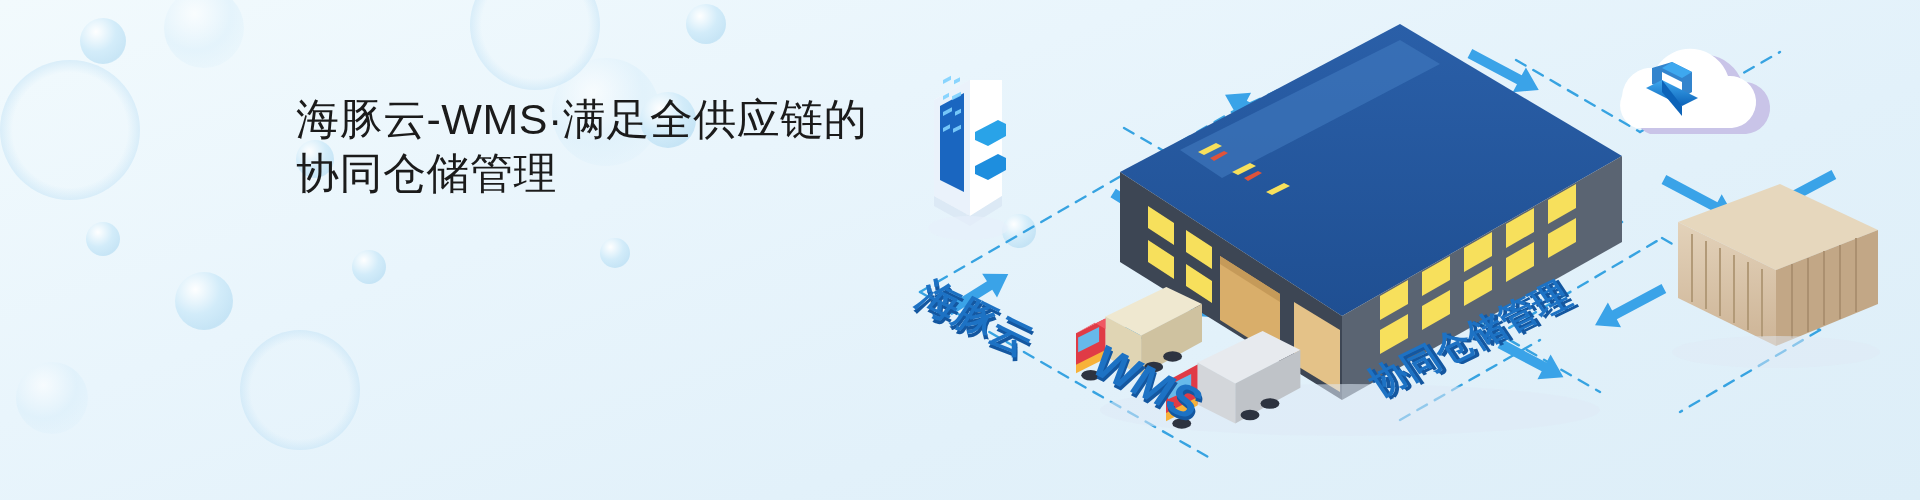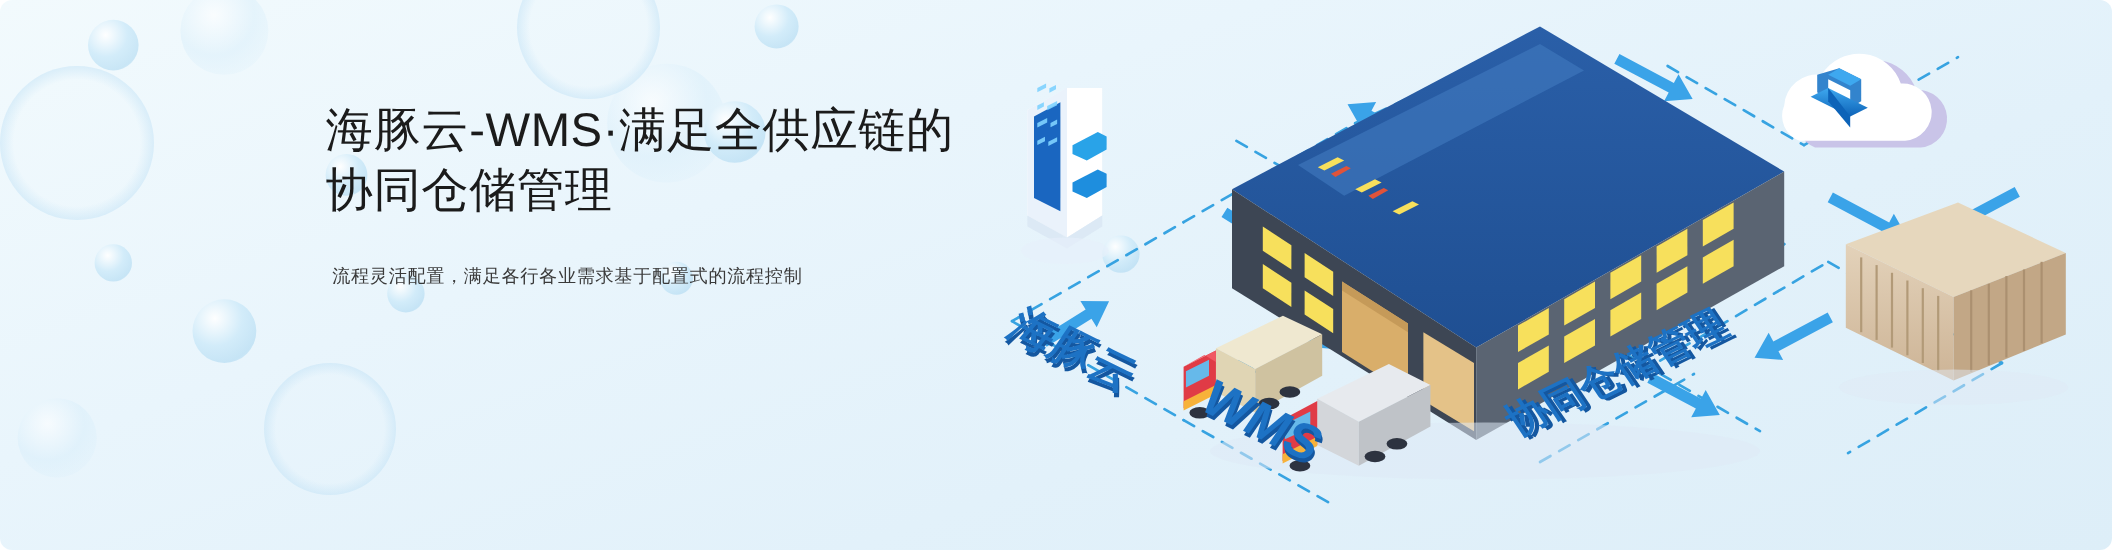--- a/index.html
+++ b/index.html
@@ -3,21 +3,20 @@
 <meta charset="utf-8">
 <style>
   html,body{margin:0;padding:0;}
   body{
     width:1920px;height:500px;overflow:hidden;
     font-family:"Liberation Sans","DejaVu Sans",sans-serif;
   }
   .banner{
     position:relative;width:1920px;height:500px;overflow:hidden;
     background:linear-gradient(160deg,#f2fafd 0%,#e9f5fc 35%,#e2f1fa 65%,#ddeef8 100%);
-    border-radius:11px;
   }
   
   .bubbles{position:absolute;inset:0;pointer-events:none;}
   .bub{
     position:absolute;border-radius:50%;
     background:radial-gradient(circle at 35% 30%,rgba(255,255,255,.95) 0%,rgba(206,234,249,.85) 45%,rgba(168,214,240,.55) 75%,rgba(168,214,240,0) 100%);
   }
   .bub.soft{
     background:radial-gradient(circle at 38% 32%,rgba(255,255,255,.6) 0%,rgba(214,237,250,.45) 50%,rgba(198,228,246,0) 100%);
   }
@@ -61,21 +60,20 @@
       <div class="bub ring" style="left: 0px; top: 60px; width: 140px; height: 140px;"></div>
       <div class="bub ring" style="left: 240px; top: 330px; width: 120px; height: 120px;"></div>
       <div class="bub ring" style="left: 470px; top: -40px; width: 130px; height: 130px;"></div>
     </div>
 
   <div class="copy">
     <div class="headline">
       <span>海豚云-WMS·满足全供应链的</span>
       <span class="ln2">协同仓储管理</span>
     </div>
-    <div class="subtitle">流程灵活配置，满足各行各业需求基于配置式的流程控制</div>
   </div>
 
   <div class="art">
     <svg viewBox="0 0 1040 500" xmlns="http://www.w3.org/2000/svg">
       <defs>
         <linearGradient id="roofG" x1="0" y1="0" x2="0" y2="1">
           <stop offset="0" stop-color="#2a5fa8"></stop>
             <stop offset="1" stop-color="#1f4f92"></stop>
         </linearGradient>
         <linearGradient id="srvG" x1="0" y1="0" x2="1" y2="0">

